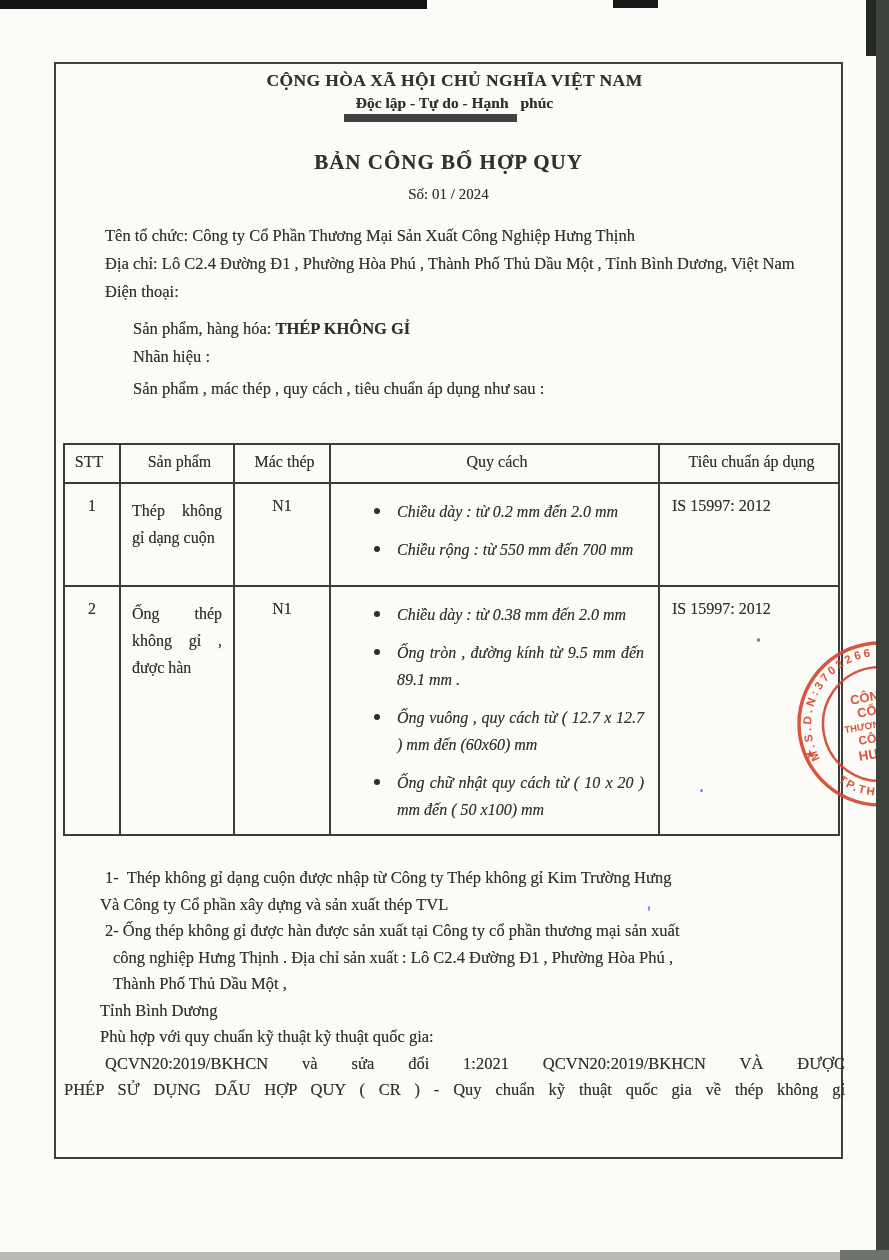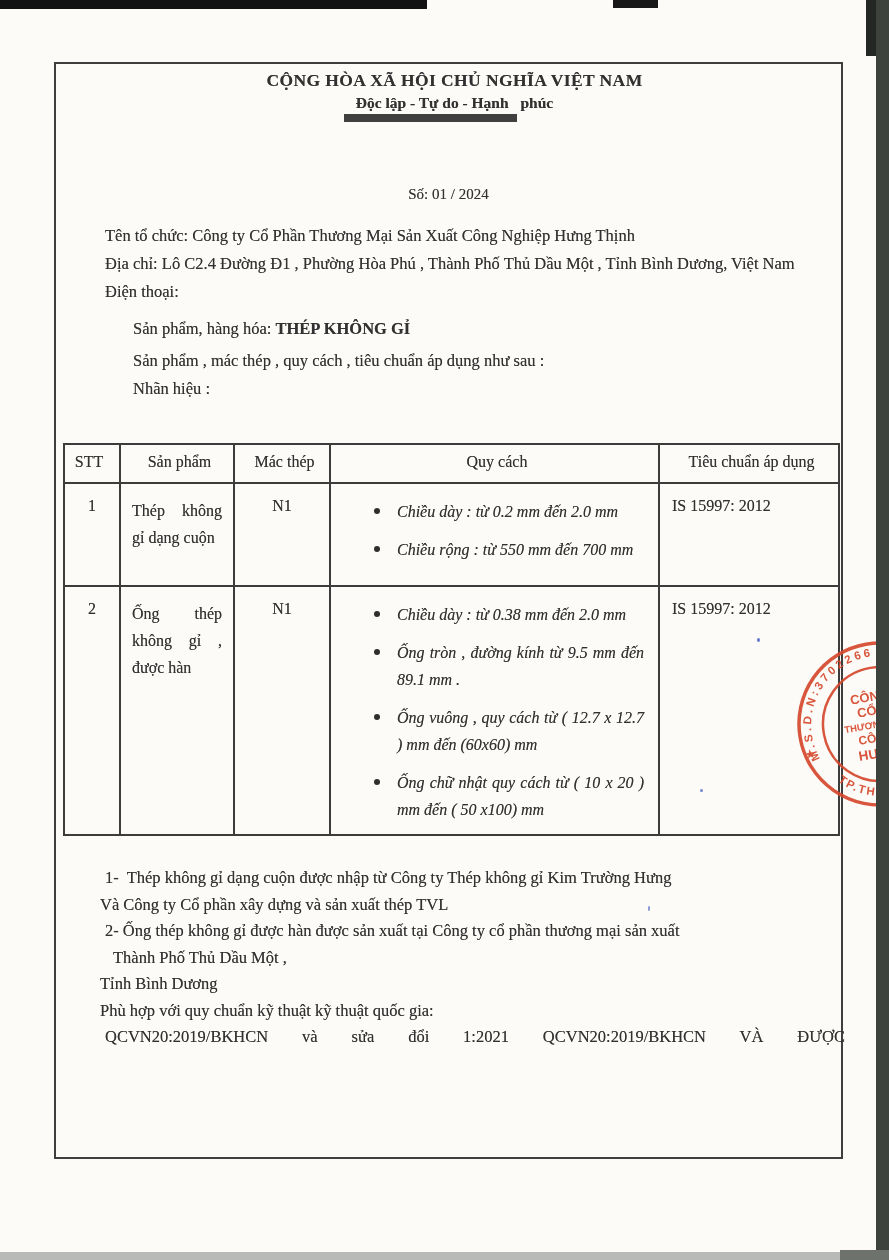--- a/index.html
+++ b/index.html
@@ -119,31 +119,32 @@
   </svg>
 
   <div class="frame">
 
     <div class="hdr1 center txt">CỘNG HÒA XÃ HỘI CHỦ NGHĨA VIỆT NAM</div>
 
     <div class="motto center txt">
       <span class="u">Độc lập - Tự do - Hạnh</span><span> </span><span>phúc</span>
     </div>
 
+    <div class="doc-title center txt">BẢN CÔNG BỐ HỢP QUY</div>
     <div class="doc-num center txt">Số: 01 / 2024</div>
 
     <div class="info txt">
       <div class="nowrap">Tên tổ chức: Công ty Cổ Phần Thương Mại Sản Xuất Công Nghiệp Hưng Thịnh</div>
       <div class="just">Địa chỉ: Lô C2.4 Đường Đ1 , Phường Hòa Phú , Thành Phố Thủ Dầu Một , Tỉnh Bình Dương, Việt Nam</div>
       <div>Điện thoại:</div>
       <div class="indent gap9 nowrap">
         <span>Sản phẩm, hàng hóa: </span><b>THÉP KHÔNG GỈ</b>
       </div>
+      <div class="indent">Nhãn hiệu :</div>
       <div class="indent gap4 nowrap">Sản phẩm , mác thép , quy cách , tiêu chuẩn áp dụng như sau :</div>
-      <div class="indent">Nhãn hiệu :</div>
     </div>
 
     <table class="conf txt">
       <colgroup>
           <col class="c1">
           <col class="c2">
           <col class="c3">
           <col class="c4">
           <col class="c5">
         </colgroup>
@@ -181,24 +182,26 @@
         </td>
         <td class="std">IS 15997: 2012</td>
       </tr>
     </tbody>
       </table>
 
     <div class="notes txt">
       <div class="nl n-m1 nowrap">1-  Thép không gỉ dạng cuộn được nhập từ Công ty Thép không gỉ Kim Trường Hưng</div>
       <div class="nl n-m0">Và Công ty Cổ phần xây dựng và sản xuất thép TVL</div>
       <div class="nl n-m1 n3">2-  Ống thép không gỉ được hàn được sản xuất tại Công ty cổ phần thương mại sản xuất</div>
+      <div class="nl n-cont">công nghiệp Hưng Thịnh . Địa chỉ sản xuất : Lô C2.4 Đường Đ1 , Phường Hòa Phú ,</div>
       <div class="nl n-cont">Thành Phố Thủ Dầu Một ,</div>
       <div class="nl n-m0">Tỉnh Bình Dương</div>
       <div class="nl n-m0">Phù hợp với quy chuẩn kỹ thuật kỹ thuật quốc gia:</div>
       <div class="n-just">QCVN20:2019/BKHCN và sửa đổi 1:2021 QCVN20:2019/BKHCN VÀ ĐƯỢC</div>
+      <div class="n-last n-full">PHÉP SỬ DỤNG DẤU HỢP QUY ( CR ) -  Quy chuẩn kỹ thuật quốc gia về thép không gỉ</div>
     </div>
 
   </div>
 
   <div class="art-right"></div>
   <div class="art-bottom"></div>
   <div class="art-bottom-dark"></div>
 
 </div>
 

